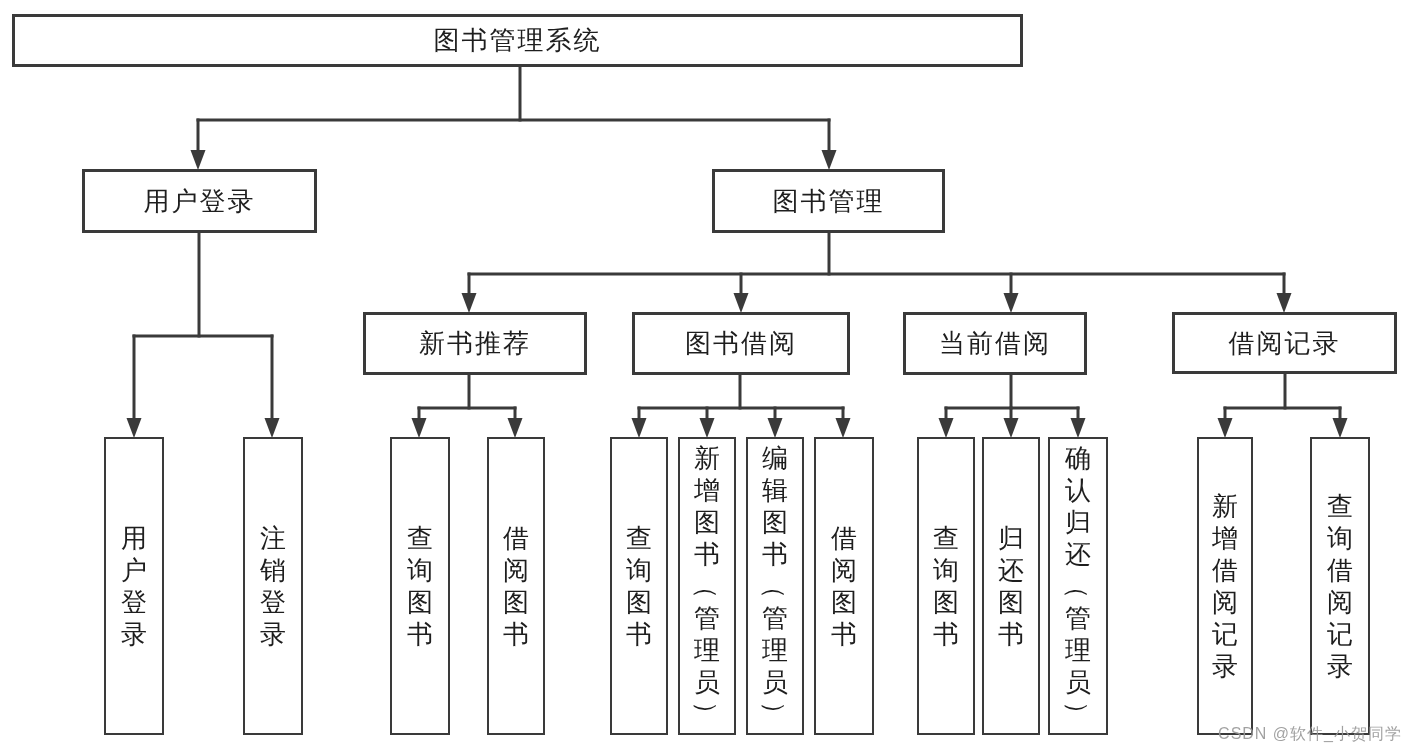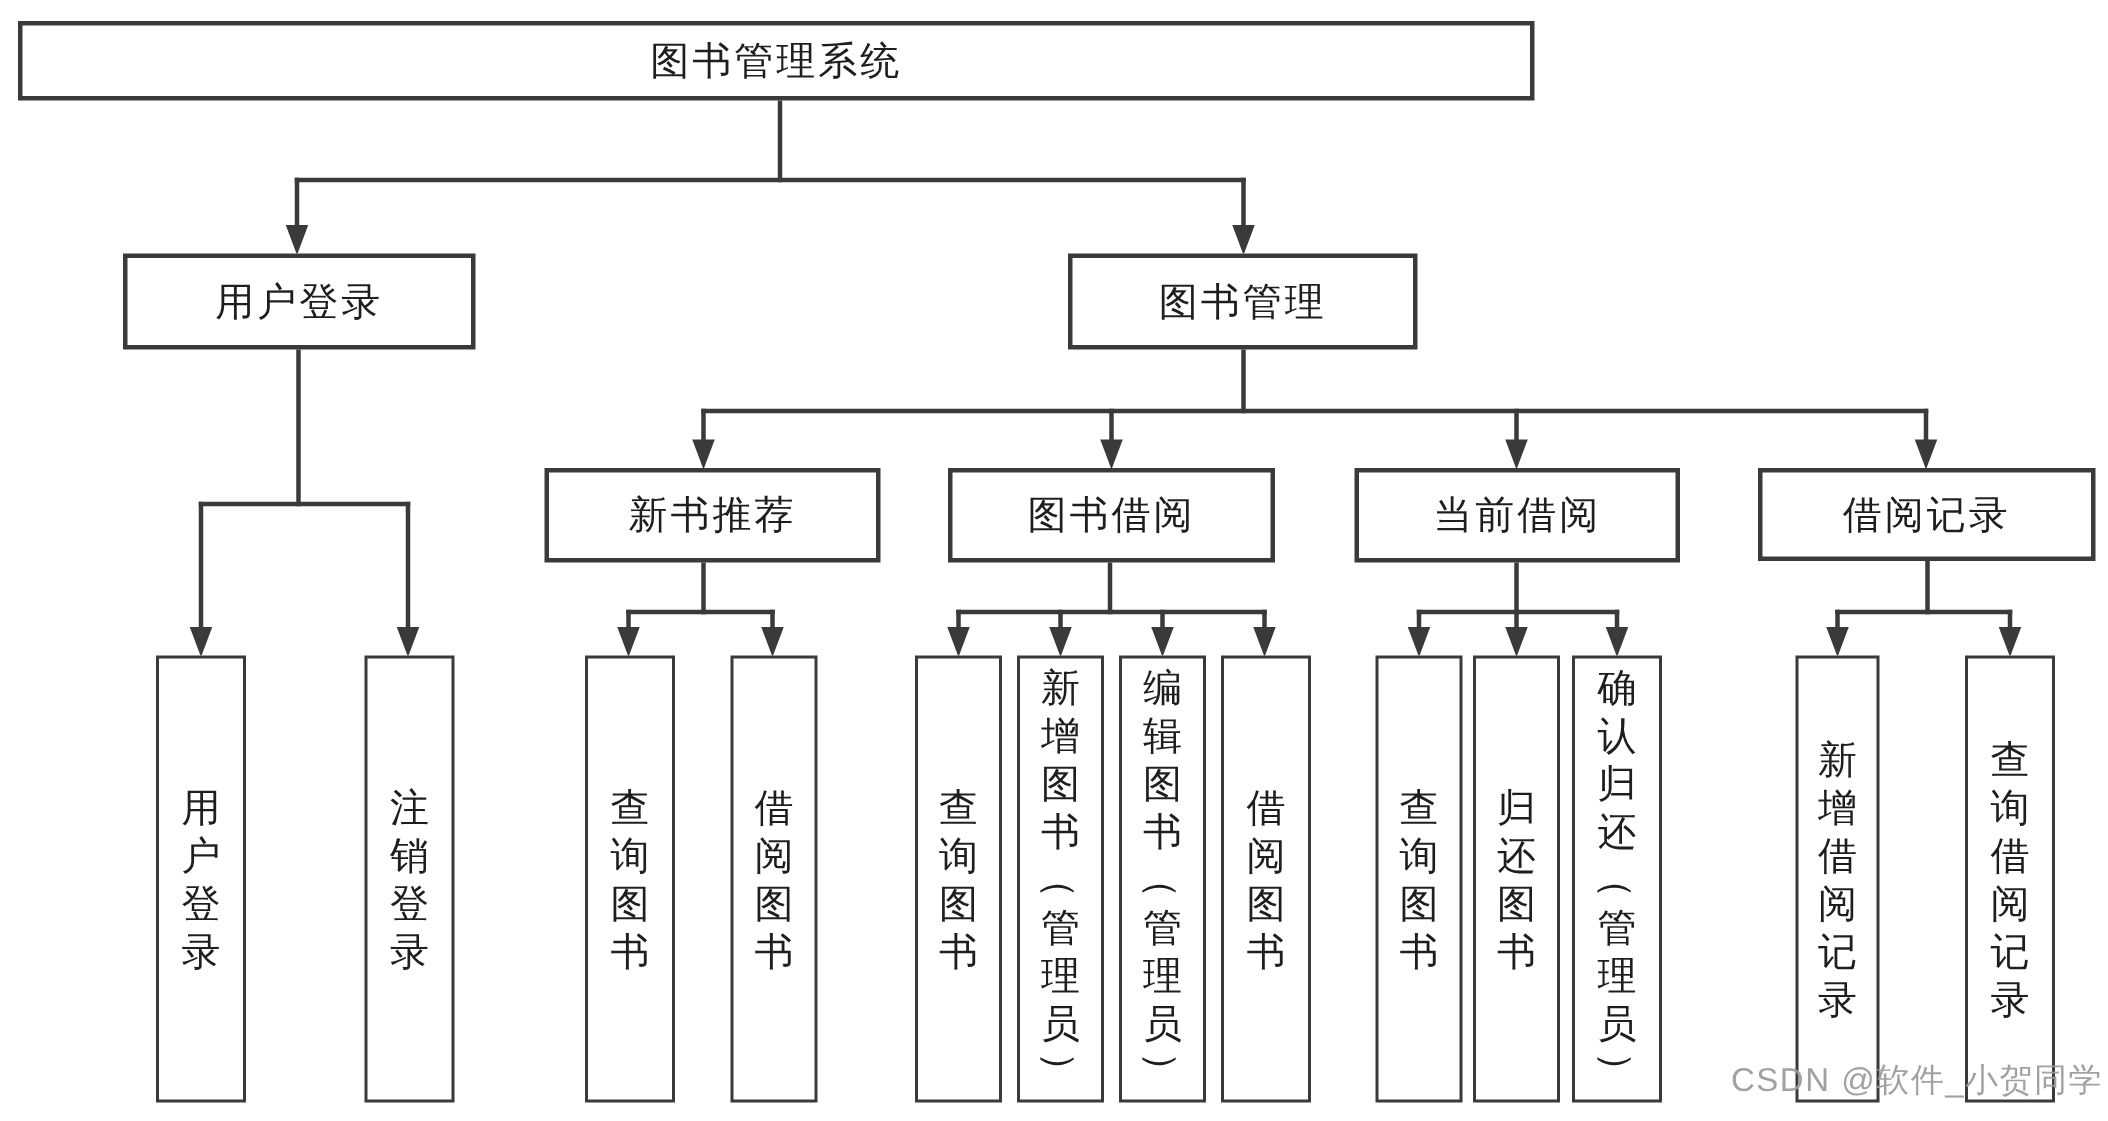--- a/index.html
+++ b/index.html
@@ -18,22 +18,22 @@
   .leaf{
     position:absolute;box-sizing:border-box;
     border:2.5px solid var(--line,#3a3a3a);background:#fff;
     display:flex;flex-direction:column;align-items:center;justify-content:center;
     z-index:2;
   }
   .vchar{display:block;height:32px;line-height:32px;font-size:26px;text-align:center;}
   .vchar.rot{transform:rotate(90deg);}
   svg.connectors{position:absolute;left:0;top:0;z-index:1;}
   .watermark{
-    position:absolute;right:3px;bottom:12px;
-    font-size:22px;letter-spacing:1px;
+    position:absolute;right:3px;bottom:2px;
+    font-size:16px;letter-spacing:1px;
     color:var(--wm,#9a9a9a);opacity:.92;z-index:3;white-space:nowrap;
   }
 </style>
 </head>
 <body>
 
 <div class="canvas">
 
   <svg class="connectors" width="1405" height="747" viewBox="0 0 1405 747">
       <line x1="520" y1="66" x2="520" y2="120" stroke="#3a3a3a" stroke-width="3" stroke-linecap="square"></line>
@@ -100,21 +100,21 @@
   <div class="node" style="left:712px;top:169px;width:233px;height:64px;">
     <span>图书管理</span>
   </div>
 
   <div class="node" style="left:632px;top:312px;width:218px;height:63px;">
     <span>图书借阅</span>
   </div>
   <div class="node" style="left:363px;top:312px;width:224px;height:63px;">
     <span>新书推荐</span>
   </div>
-  <div class="node" style="left:903px;top:312px;width:217px;height:63px;">
+  <div class="node" style="left:903px;top:312px;width:184px;height:63px;">
     <span>当前借阅</span>
   </div>
   <div class="node" style="left:1172px;top:312px;width:225px;height:62px;">
     <span>借阅记录</span>
   </div>
 
   <div class="leaf" style="left:104px;top:437px;width:60px;height:298px;">
       <span class="vchar">用</span>
       <span class="vchar">户</span>
       <span class="vchar">登</span>

